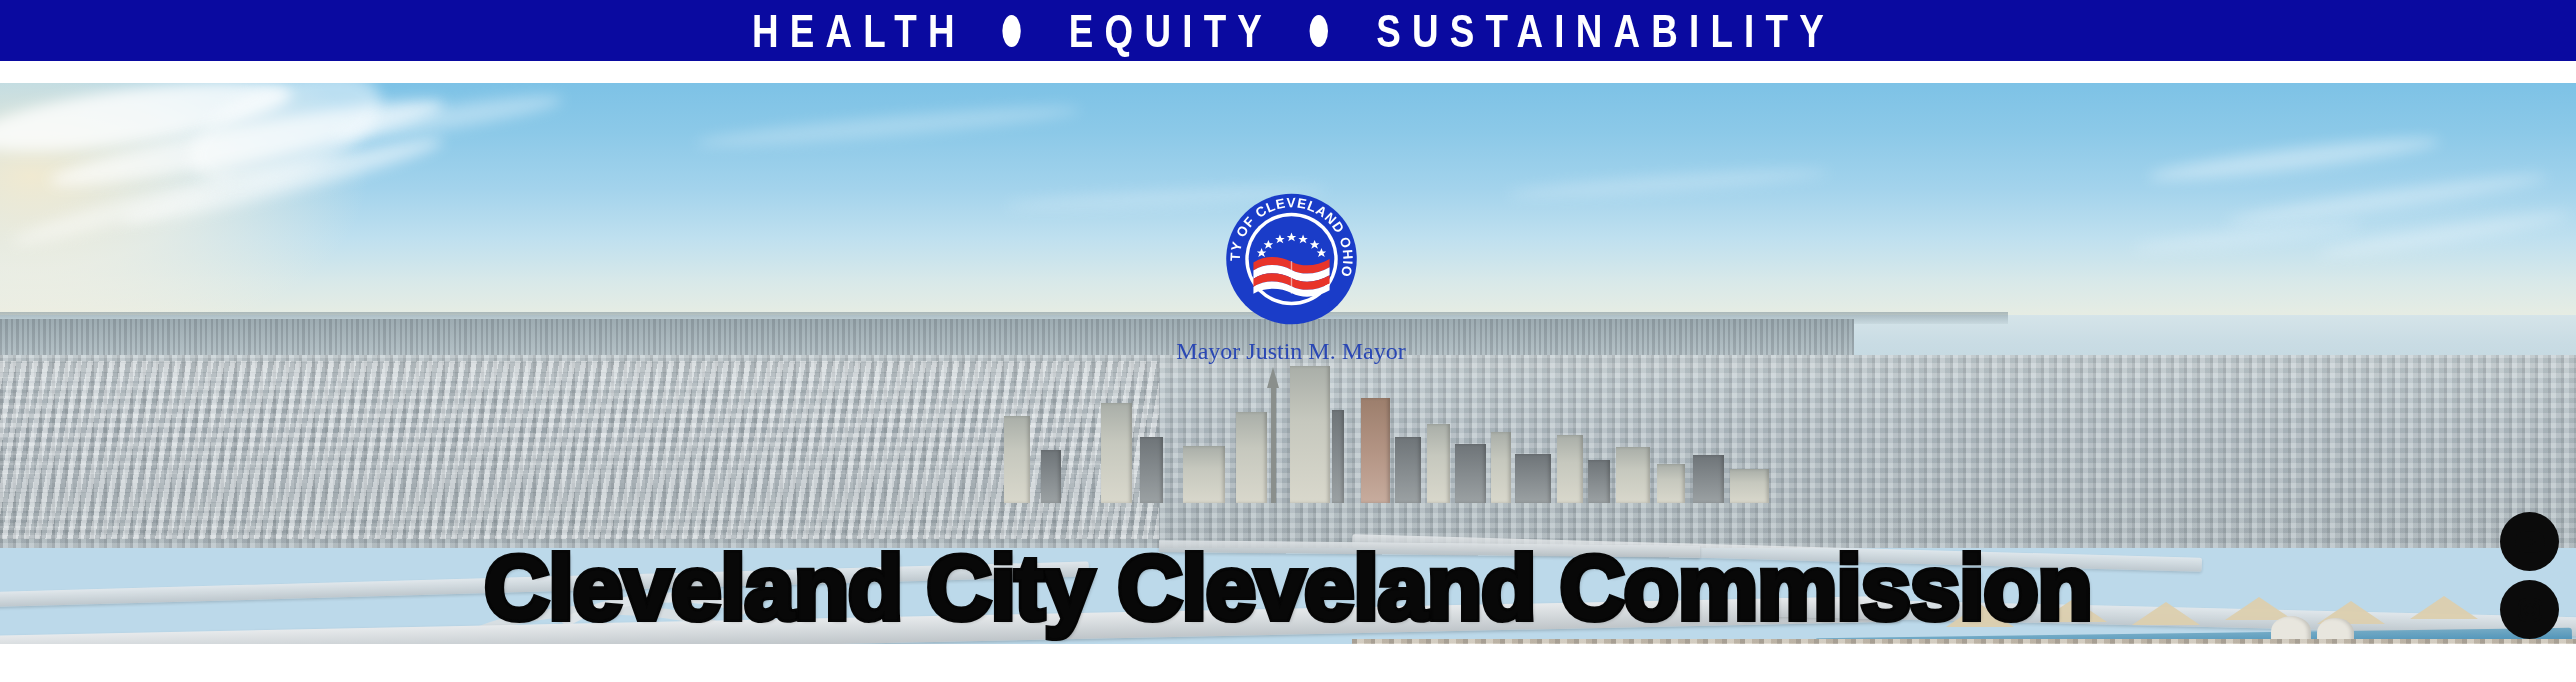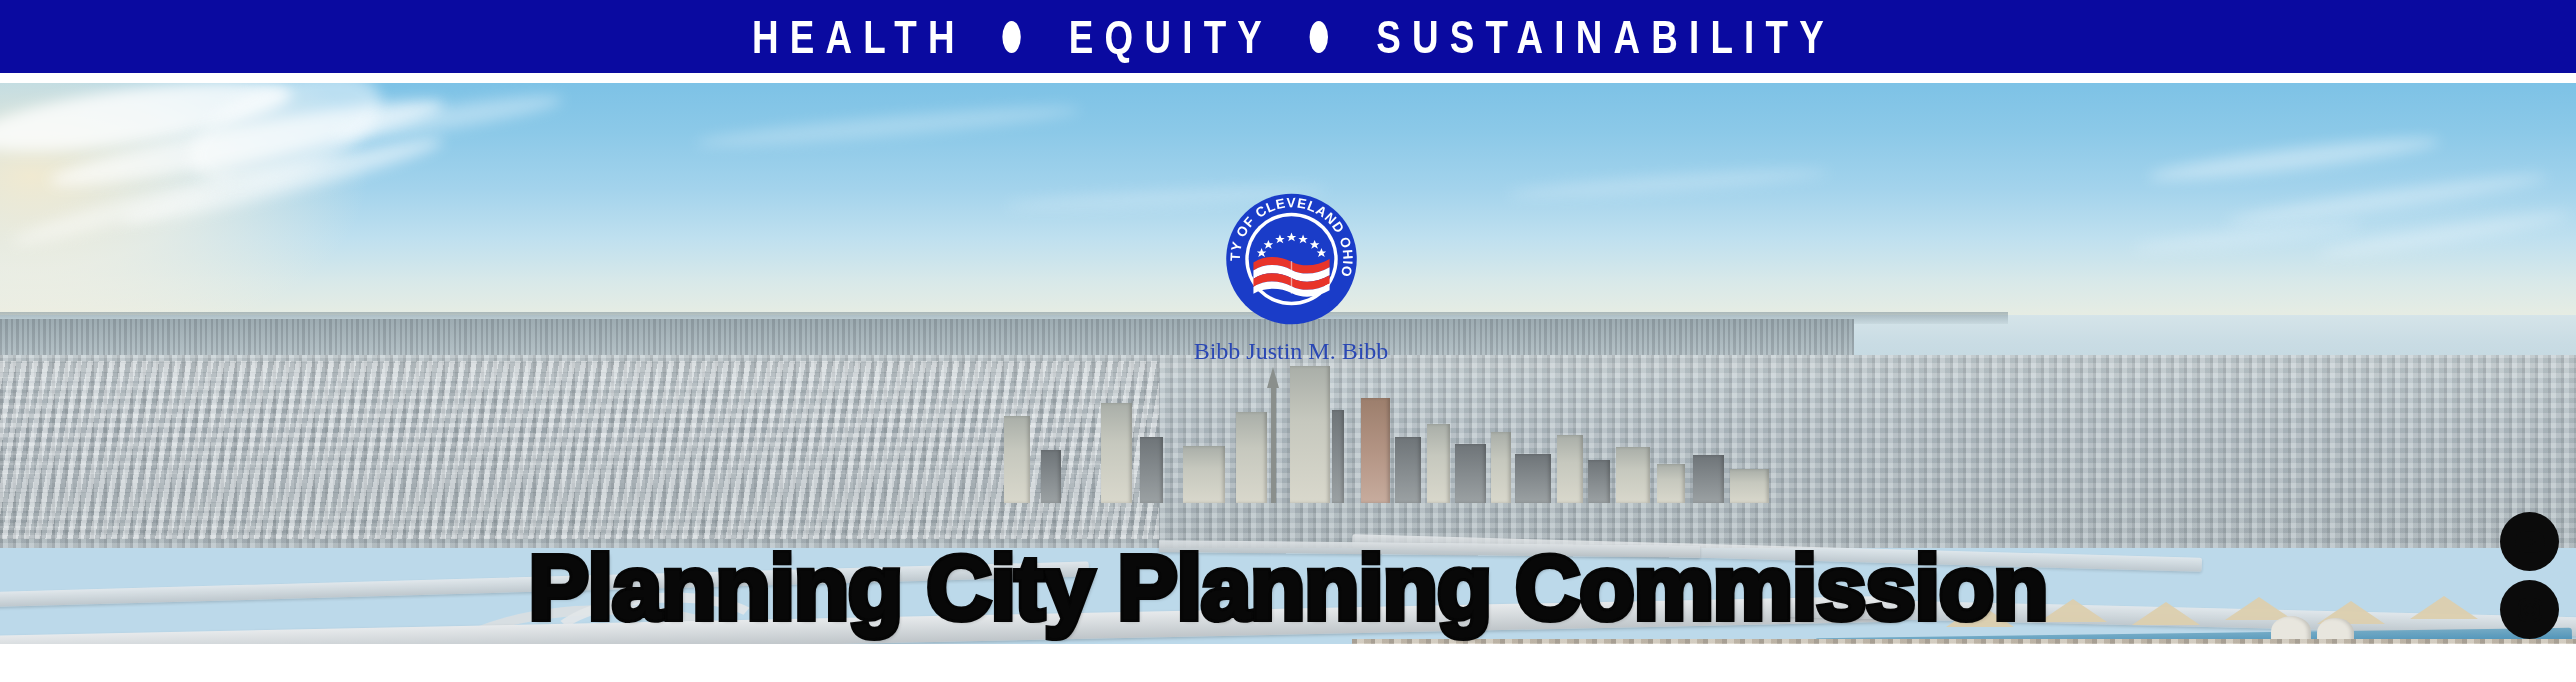--- a/index.html
+++ b/index.html
@@ -8,21 +8,21 @@
   body {
     width:2576px; height:682px;
     font-family:"Liberation Sans", sans-serif;
     overflow:hidden;
     position:relative;
   }
 
   
   #top-banner{
     position:absolute; left:0; top:0;
-    width:2576px; height:73px;
+    width:2576px; height:61px;
     background:#0A0AA0;
     display:flex; align-items:center; justify-content:center;
     z-index:40;
   }
   #banner-inner{
     display:flex; align-items:center; justify-content:center;
     gap:0px;
     transform:scaleX(0.80);
     transform-origin:center center;
   }
@@ -344,24 +344,24 @@
         <g>
           <path d="M44,105 C62,93 84,96 100,104 C118,113 138,110 156,100 L156,112 C138,122 118,125 100,116 C84,108 62,105 44,117 Z" fill="#E8342A"></path>
           <path d="M44,117 C62,105 84,108 100,116 C118,125 138,122 156,112 L156,124 C138,134 118,137 100,128 C84,120 62,117 44,129 Z" fill="#FFFFFF"></path>
           <path d="M44,129 C62,117 84,120 100,128 C118,137 138,134 156,124 L156,136 C138,146 118,149 100,140 C84,132 62,129 44,141 Z" fill="#E8342A"></path>
           <path d="M44,141 C62,129 84,132 100,140 C118,149 138,146 156,136 L156,146 C138,156 118,159 100,150 C84,142 62,141 44,151 Z" fill="#FFFFFF"></path>
           <path d="M100,104 C110,108 120,110 130,110 L130,152 C120,152 110,150 100,146 Z" fill="none"></path>
           <path d="M99,103 L101,103 L101,151 L99,151 Z" fill="#FFFFFF" opacity=".55"></path>
         </g>
       </svg>
     </div>
-    <div id="logo-mayor">Bibb Justin M. Bibb</div>
+    <div id="logo-mayor">Mayor Justin M. Mayor</div>
   </div>
 
-  <h1 id="main-title">Planning City Planning Commission</h1>
+  <h1 id="main-title">Cleveland City Cleveland Commission</h1>
 
   <div id="social">
 
     <a class="social-btn" href="#">
       <svg width="34" height="34" viewBox="0 0 48 48" aria-hidden="true">
         <defs>
           <mask id="mYT">
             <rect x="0" y="0" width="48" height="48" fill="#fff"></rect>
             <path d="M43.2,14.2 C42.7,12.3 41.2,10.8 39.3,10.3 C35.9,9.4 24,9.4 24,9.4
                      C24,9.4 12.1,9.4 8.7,10.3 C6.8,10.8 5.3,12.3 4.8,14.2

